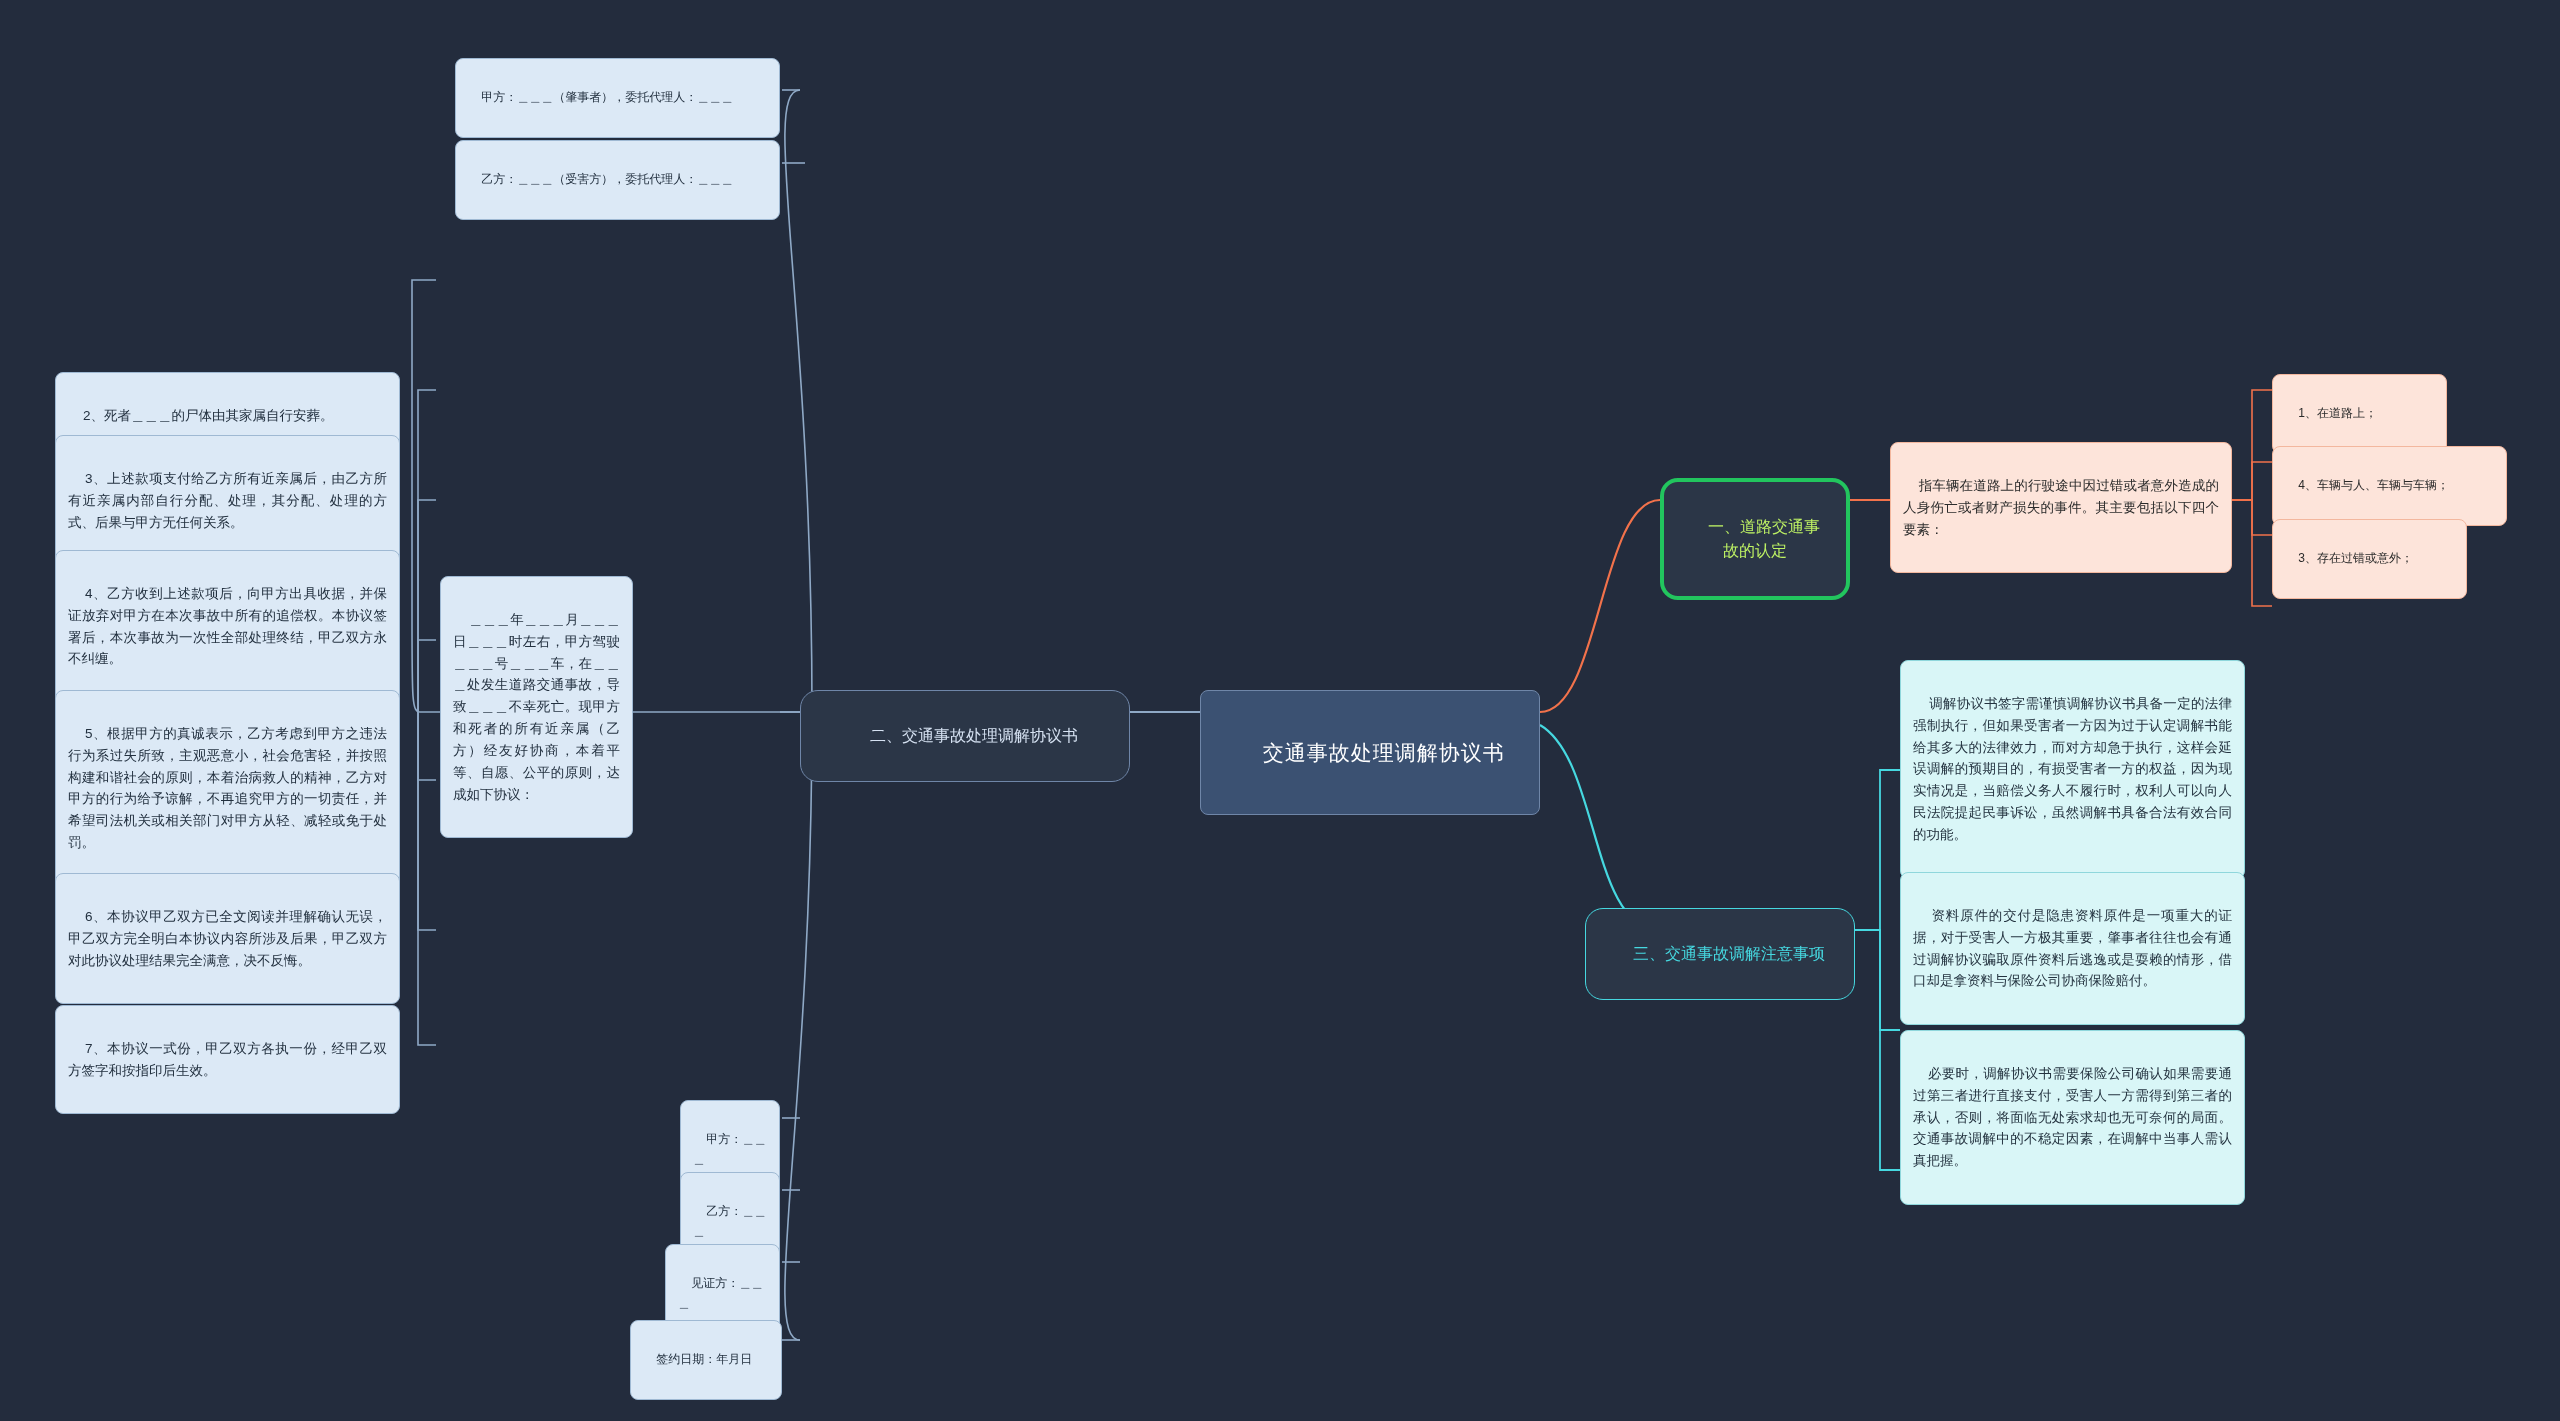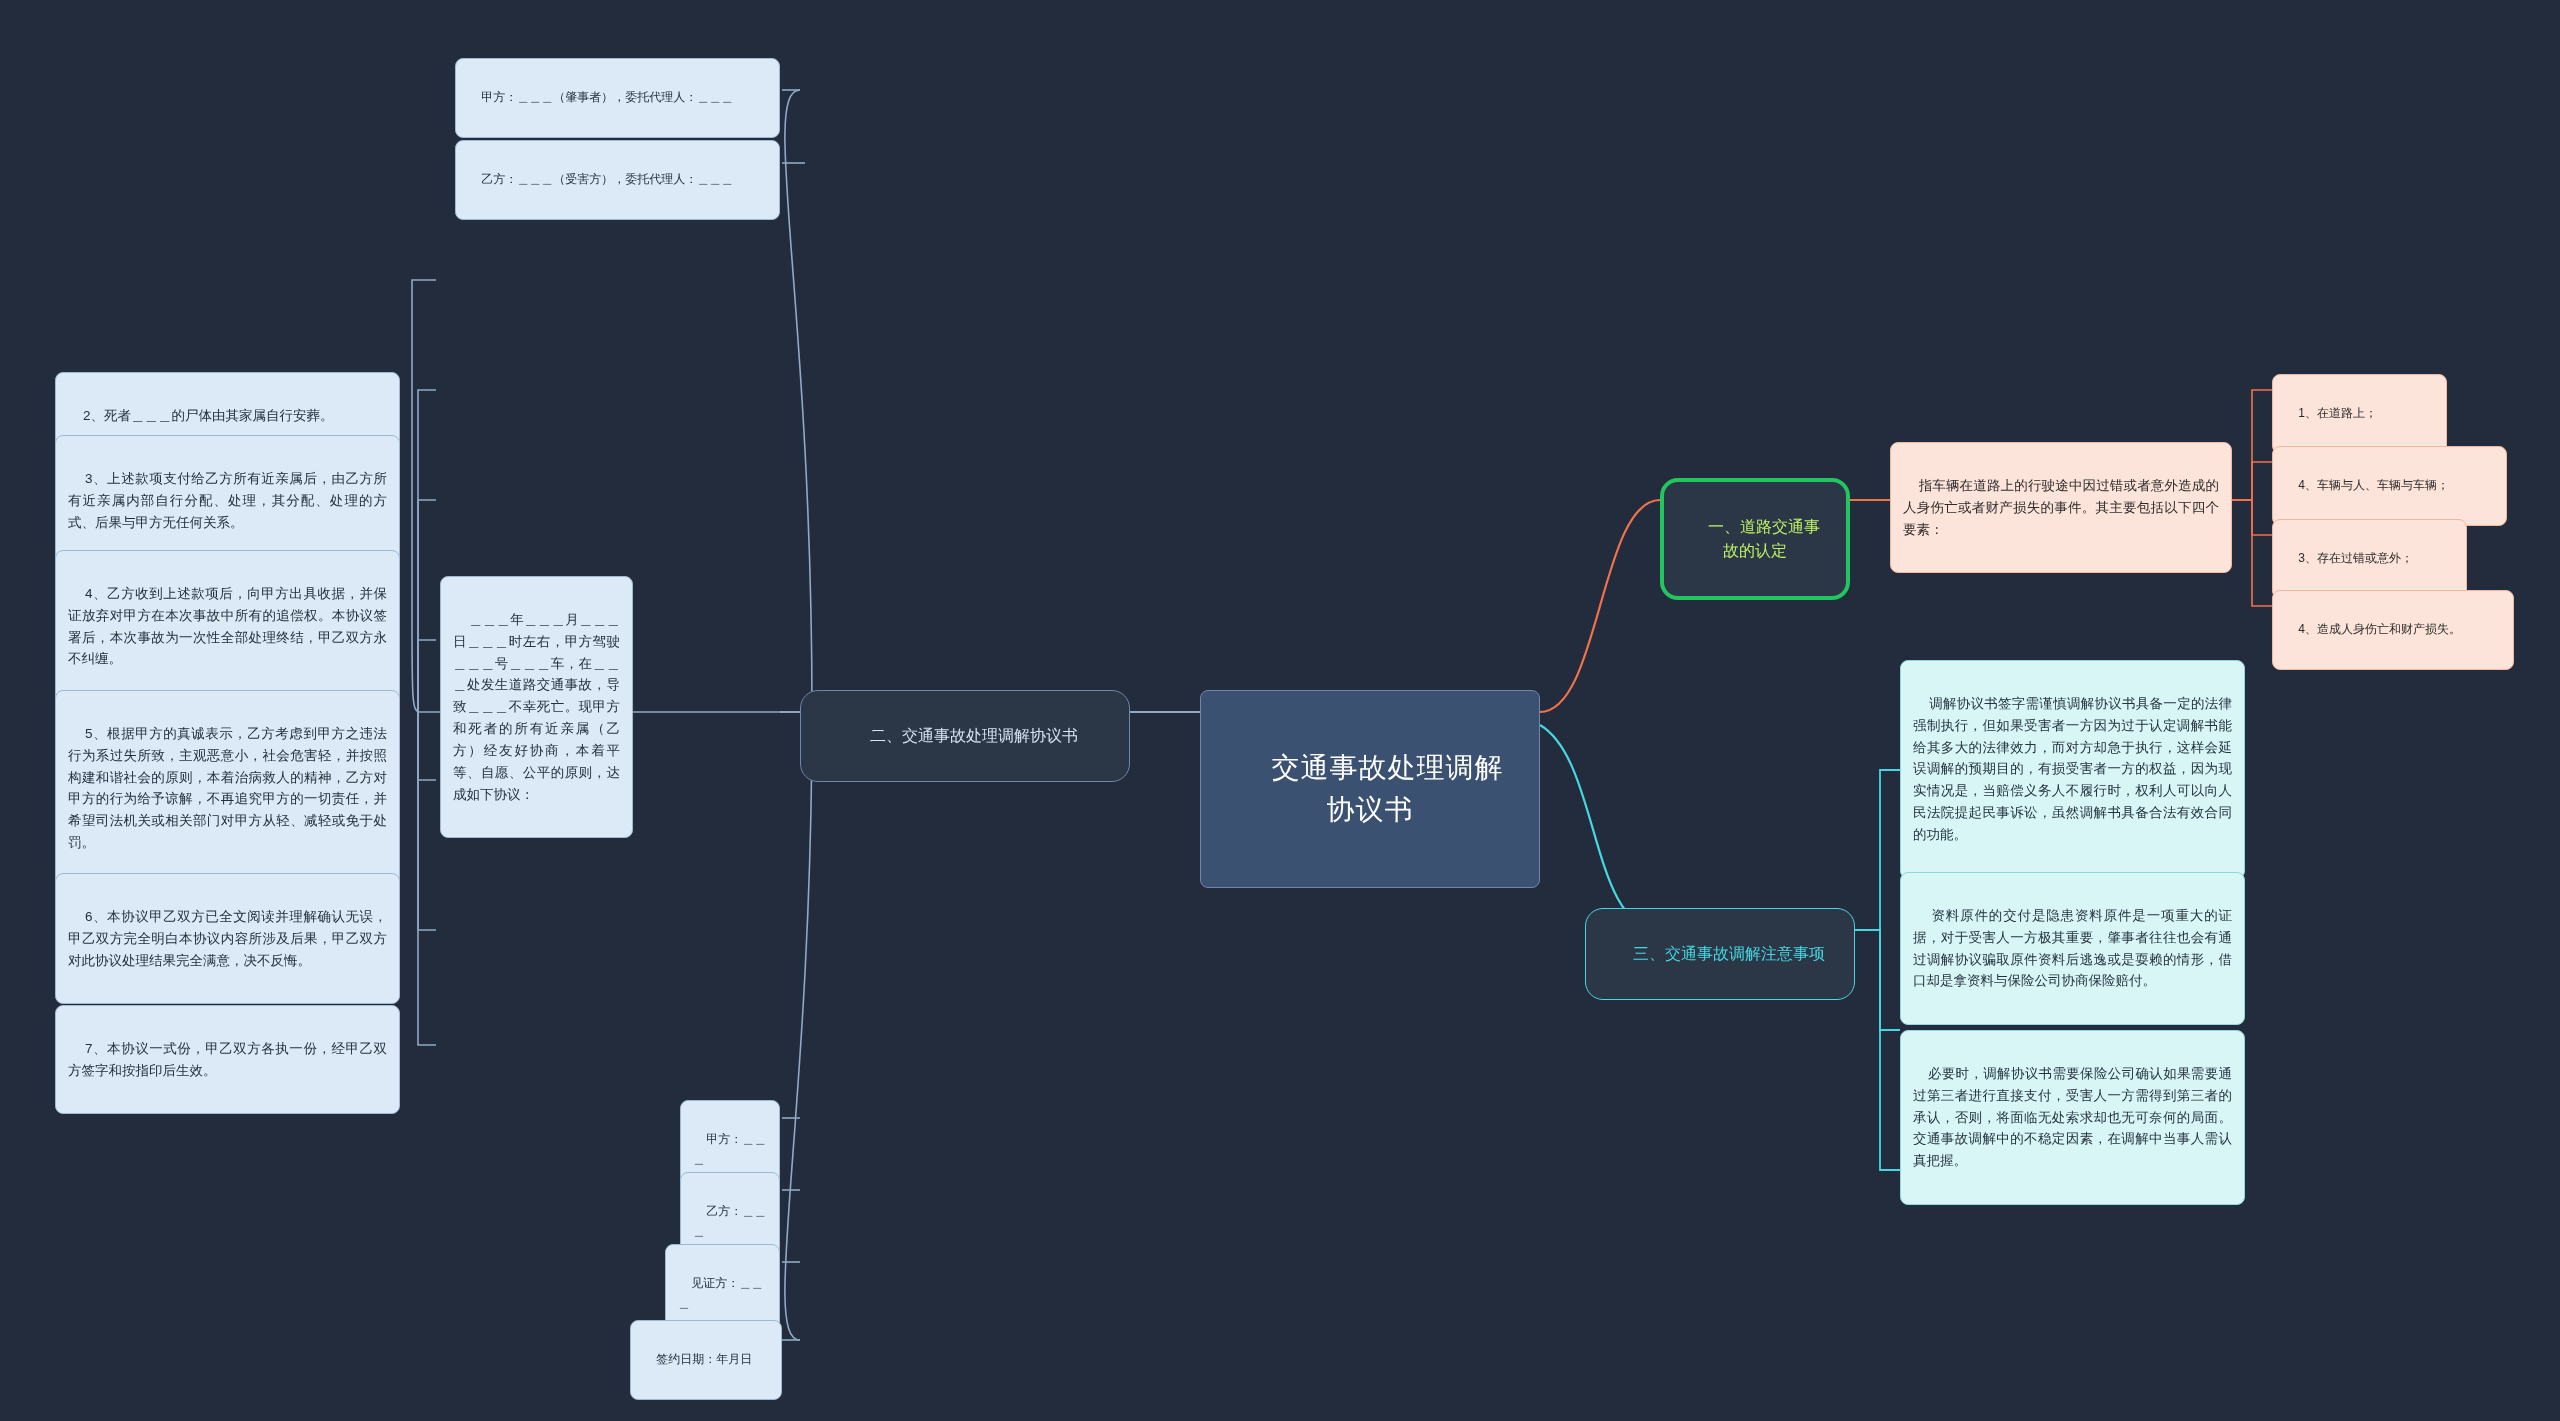--- a/index.html
+++ b/index.html
@@ -34,21 +34,21 @@
     line-height: 1.5;
     white-space: pre-wrap;
   }
 
   
   .root {
     background: #3b5172;
     border: 1px solid #6f86a8;
     border-radius: 8px;
     color: #ffffff;
-    font-size: 28px;
+    font-size: 21px;
     padding: 14px 26px;
     text-align: center;
     letter-spacing: 1px;
   }
 
   
   .branch {
     border-radius: 18px;
     font-size: 16px;
     padding: 9px 20px;
@@ -154,23 +154,20 @@
 
   <div class="node leaf leaf-peach-s small" style="left:2272px; top:374px; width:175px;">
     <span>1、在道路上；</span>
   </div>
   <div class="node leaf leaf-peach-s small" style="left:2272px; top:446px; width:235px;">
     <span>4、车辆与人、车辆与车辆；</span>
   </div>
   <div class="node leaf leaf-peach-s small" style="left:2272px; top:519px; width:195px;">
     <span>3、存在过错或意外；</span>
   </div>
-  <div class="node leaf leaf-peach-s small" style="left:2272px; top:590px; width:242px;">
-    <span>4、造成人身伤亡和财产损失。</span>
-  </div>
 
   <div class="node branch branch-blue" style="left:800px; top:690px; width:330px; left:800px;">
     <span>二、交通事故处理调解协议书</span>
   </div>
 
   <div class="node leaf leaf-blue-s small" style="left:455px; top:58px; width:325px;">
     <span>甲方：＿＿＿（肇事者），委托代理人：＿＿＿</span>
   </div>
   <div class="node leaf leaf-blue-s small" style="left:455px; top:140px; width:325px;">
     <span>乙方：＿＿＿（受害方），委托代理人：＿＿＿</span>

